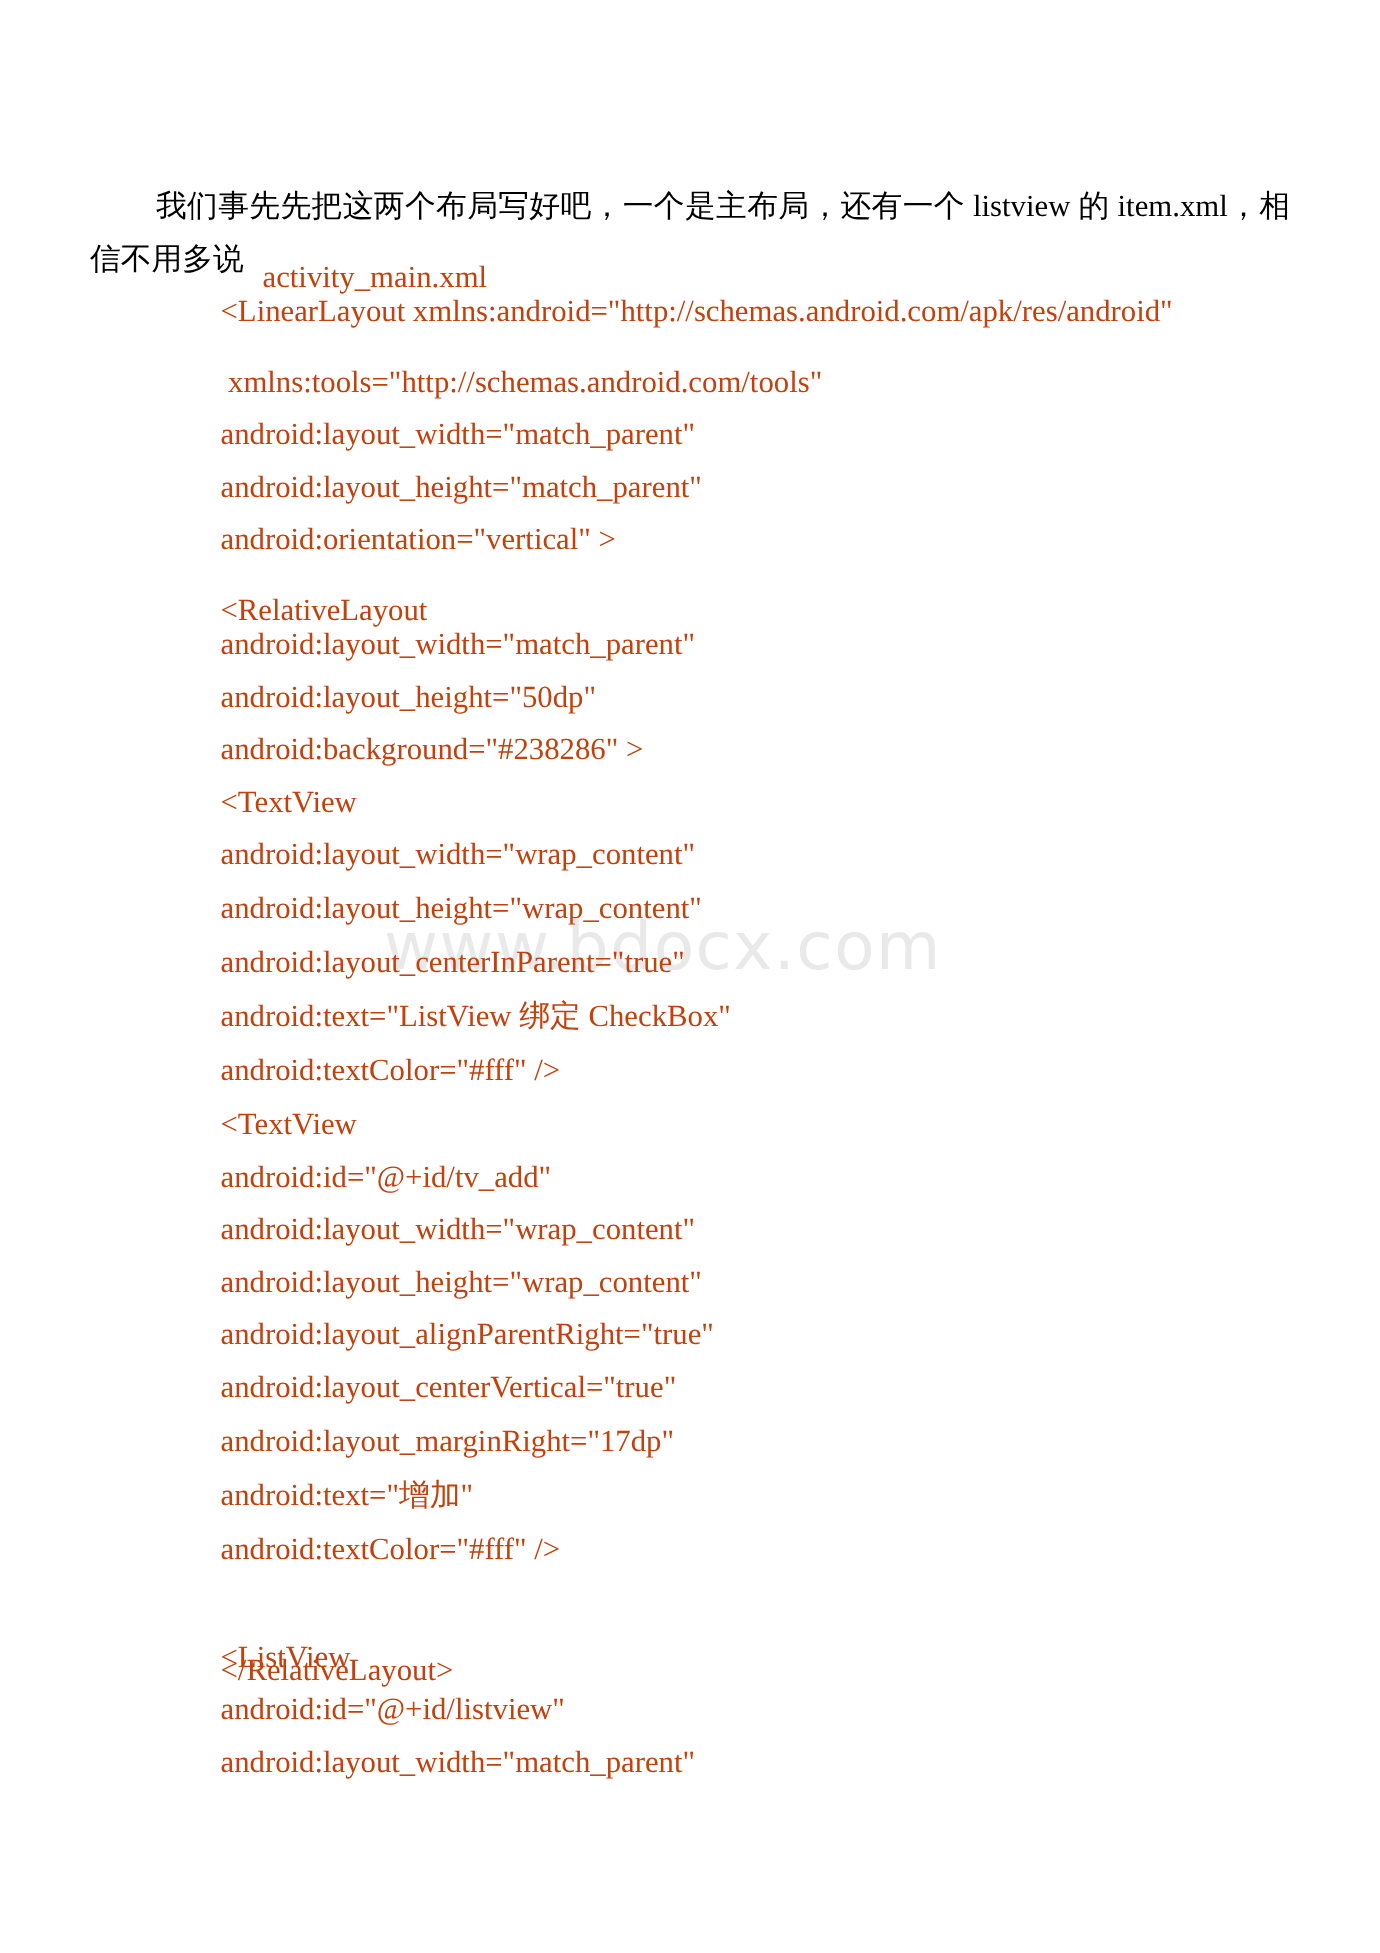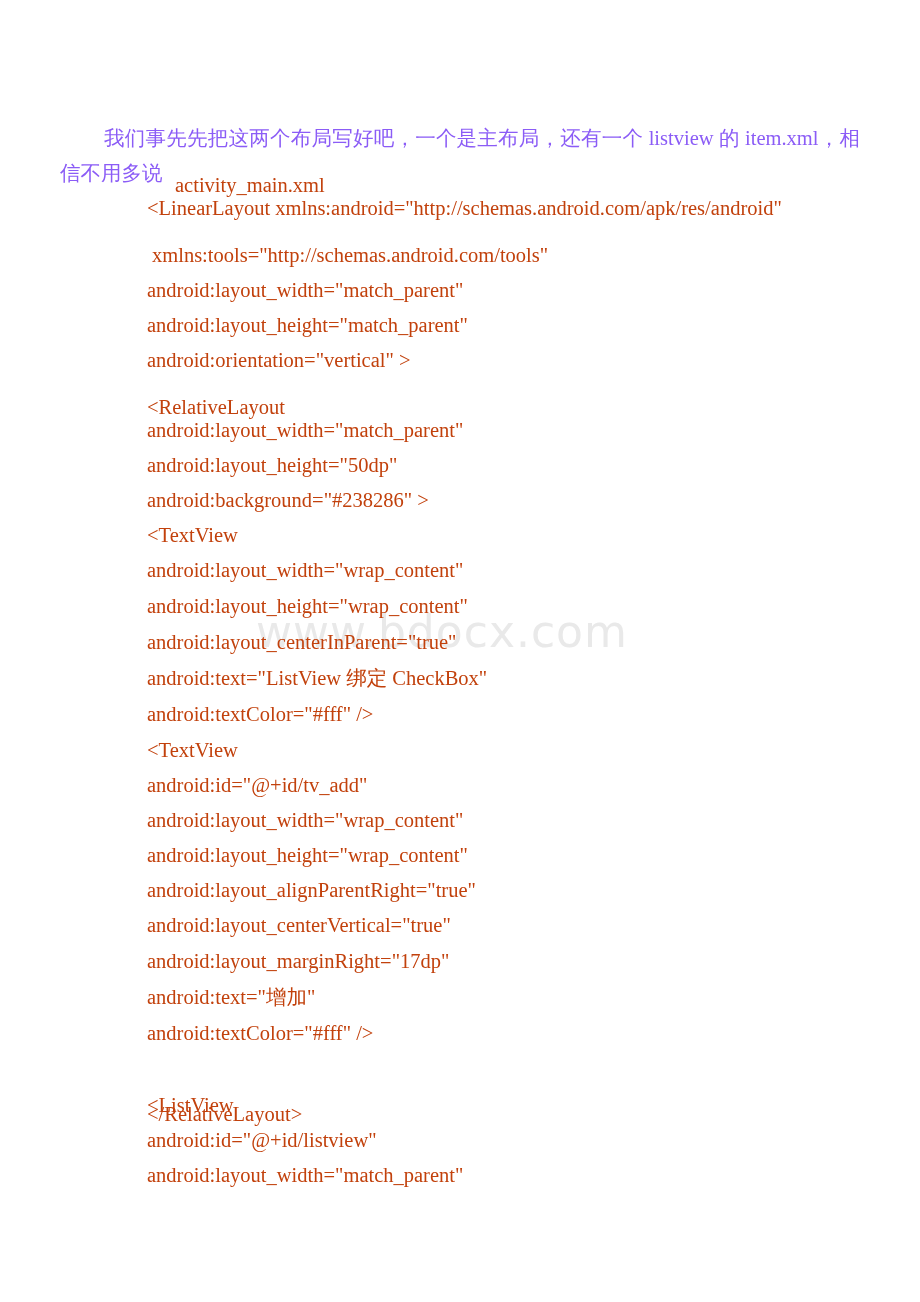--- a/index.html
+++ b/index.html
@@ -46,21 +46,21 @@
     left: 0;
     top: 0;
     width: 920px;
     z-index: 2;
   }
 
   .para {
     position: absolute;
     font-size: 20.5px;
     line-height: 34px;
-    color: #8b5cf6;
+    color: #000000;
   }
 
   
   .intro {
     left: 60px;
     top: 100px;
     width: 800px;
     text-indent: 44px;
     text-align: justify;
     font-size: 20.5px;

